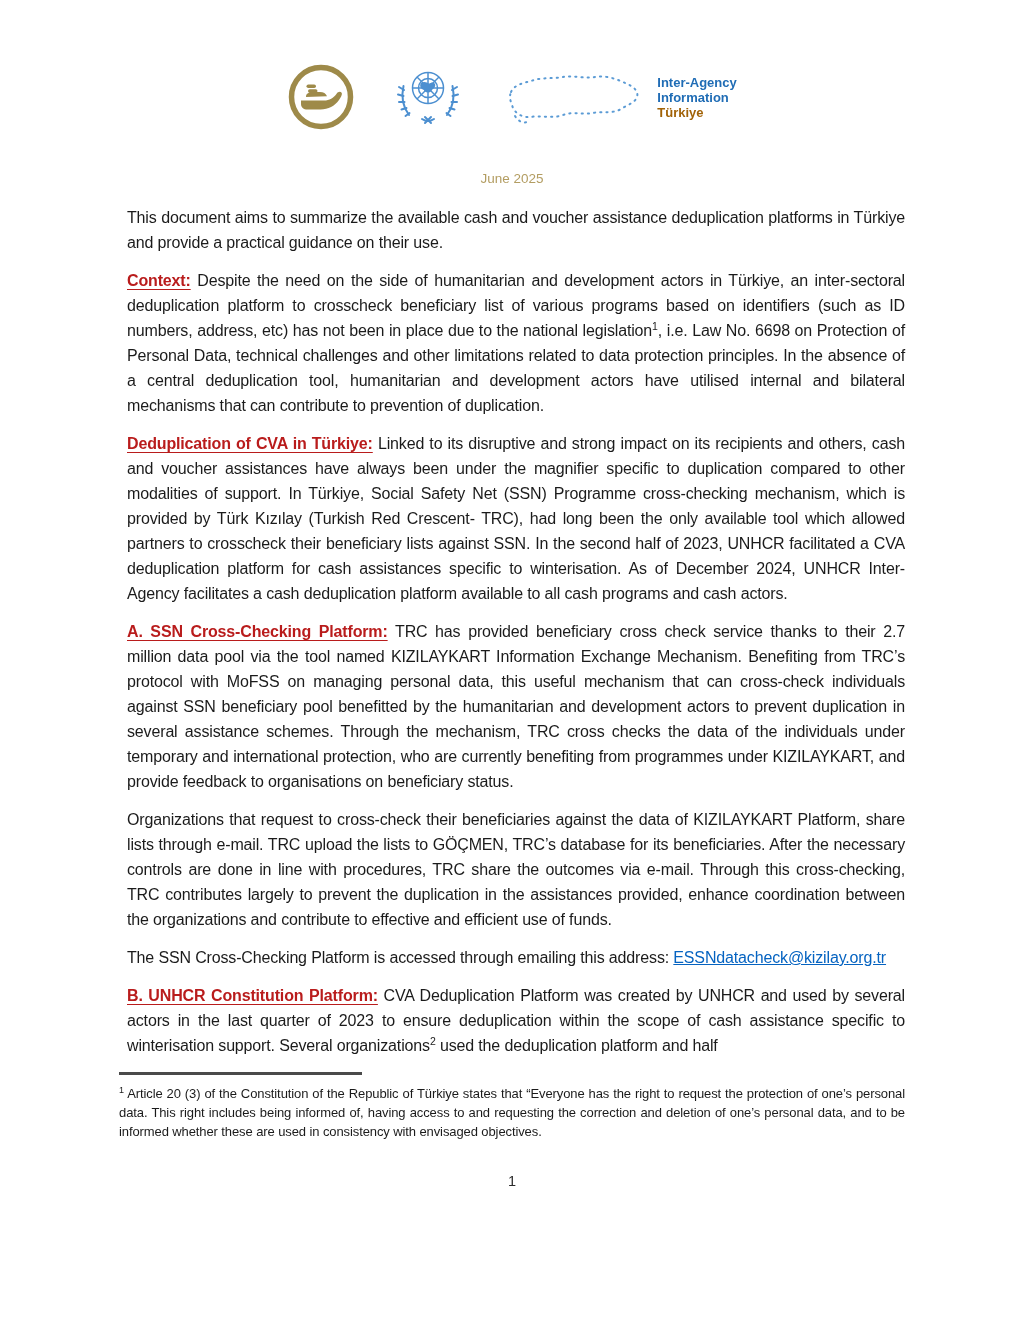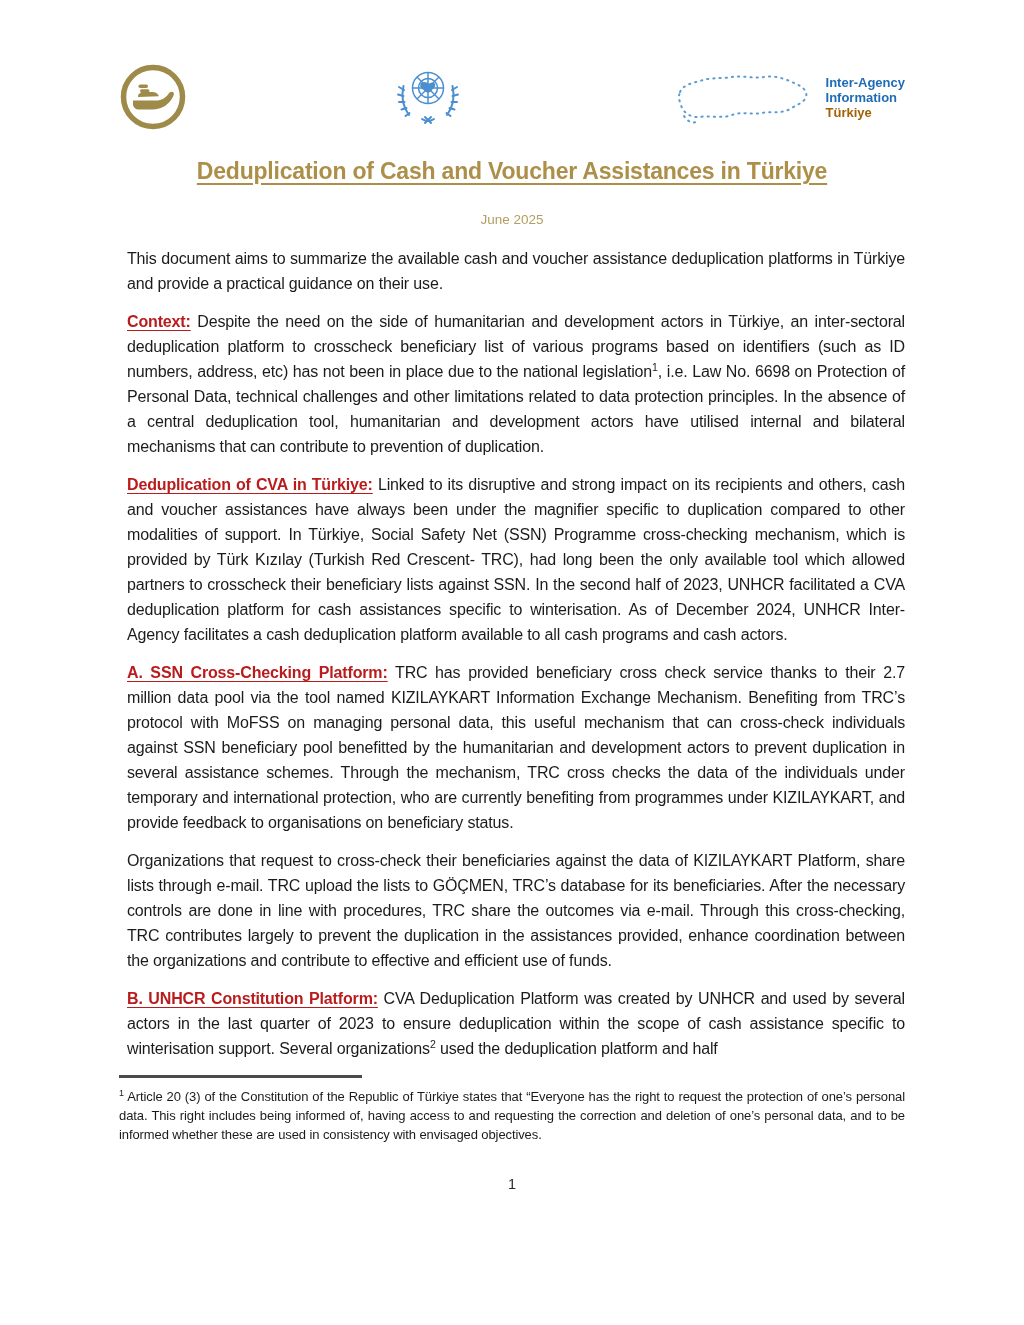--- a/index.html
+++ b/index.html
@@ -10,22 +10,22 @@
     color: #1b1b1b;
     overflow: hidden;
   }
   .page {
     box-sizing: border-box;
     width: 1024px; height: 1325px;
     padding: 50px 119px 0 119px;
   }
   
   .logos {
-    display: flex; justify-content: space-between; align-items: center;
-    gap: 24px; height: 94px;
+    display: flex; justify-content: center; align-items: center;
+    gap: 40px; height: 94px;
   }
   .logo { display: flex; align-items: center; }
   .ia-logo { display: flex; align-items: center; gap: 10px; }
   .ia-text { display: flex; flex-direction: column; line-height: 15px; }
   .ia-line { font-size: 13px; font-weight: bold; color: #1f6cb5; }
   .ia-line.light { color: #a16207; }
   
   .title {
     margin: 14px 0 0 0;
     text-align: center;
@@ -132,33 +132,33 @@
         <path d="M14 56 q5 8 12 6" fill="none" stroke="#5b9bd5" stroke-width="2" stroke-dasharray="1.2 5" stroke-linecap="round"></path>
       </svg>
       <div class="ia-text">
         <span class="ia-line">Inter-Agency</span>
         <span class="ia-line">Information</span>
         <span class="ia-line light">Türkiye</span>
       </div>
     </div>
   </div>
 
-  <h1 class="title">Deduplication of Cash and Voucher Assistances in Türkiye</h1>
   <div class="date">June 2025</div>
 
   <p class="body-par first"><span>This document aims to summarize the available cash and voucher assistance deduplication platforms in Türkiye and provide a practical guidance on their use.</span></p>
 
   <p class="body-par"><span class="lead">Context:</span><span> Despite the need on the side of humanitarian and development actors in Türkiye, an inter-sectoral deduplication platform to crosscheck beneficiary list of various programs based on identifiers (such as ID numbers, address, etc) has not been in place due to the national legislation</span><sup class="fn-ref">1</sup><span>, i.e. Law No. 6698 on Protection of Personal Data, technical challenges and other limitations related to data protection principles. In the absence of a central deduplication tool, humanitarian and development actors have utilised internal and bilateral mechanisms that can contribute to prevention of duplication.</span></p>
 
   <p class="body-par"><span class="lead">Deduplication of CVA in Türkiye:</span><span> Linked to its disruptive and strong impact on its recipients and others, cash and voucher assistances have always been under the magnifier specific to duplication compared to other modalities of support. In Türkiye, Social Safety Net (SSN) Programme cross-checking mechanism, which is provided by Türk Kızılay (Turkish Red Crescent- TRC), had long been the only available tool which allowed partners to crosscheck their beneficiary lists against SSN. In the second half of 2023, UNHCR facilitated a CVA deduplication platform for cash assistances specific to winterisation. As of December 2024, UNHCR Inter-Agency facilitates a cash deduplication platform available to all cash programs and cash actors.</span></p>
 
   <p class="body-par"><span class="lead">A. SSN Cross-Checking Platform:</span><span> TRC has provided beneficiary cross check service thanks to their 2.7 million data pool via the tool named KIZILAYKART Information Exchange Mechanism. Benefiting from TRC’s protocol with MoFSS on managing personal data, this useful mechanism that can cross-check individuals against SSN beneficiary pool benefitted by the humanitarian and development actors to prevent duplication in several assistance schemes. Through the mechanism, TRC cross checks the data of the individuals under temporary and international protection, who are currently benefiting from programmes under KIZILAYKART, and provide feedback to organisations on beneficiary status.</span></p>
 
   <p class="body-par"><span>Organizations that request to cross-check their beneficiaries against the data of KIZILAYKART Platform, share lists through e-mail. TRC upload the lists to GÖÇMEN, TRC’s database for its beneficiaries. After the necessary controls are done in line with procedures, TRC share the outcomes via e-mail. Through this cross-checking, TRC contributes largely to prevent the duplication in the assistances provided, enhance coordination between the organizations and contribute to effective and efficient use of funds.</span></p>
 
+  <p class="body-par"><span>The SSN Cross-Checking Platform is accessed through emailing this address: </span><a class="email-link">ESSNdatacheck@kizilay.org.tr</a></p>
 
   <p class="body-par"><span class="lead">B. UNHCR Constitution Platform:</span><span> CVA Deduplication Platform was created by UNHCR and used by several actors in the last quarter of 2023 to ensure deduplication within the scope of cash assistance specific to winterisation support. Several organizations</span><sup class="fn-ref">2</sup><span> used the deduplication platform and half</span></p>
 
   <div class="fn-divider"></div>
 
   <div class="footnote"><sup>1</sup><span> Article 20 (3) of the Constitution of the Republic of Türkiye states that “Everyone has the right to request the protection of one’s personal data. This right includes being informed of, having access to and requesting the correction and deletion of one’s personal data, and to be informed whether these are used in consistency with envisaged objectives.</span></div>
 
 
   <div class="page-number">1</div>
 

